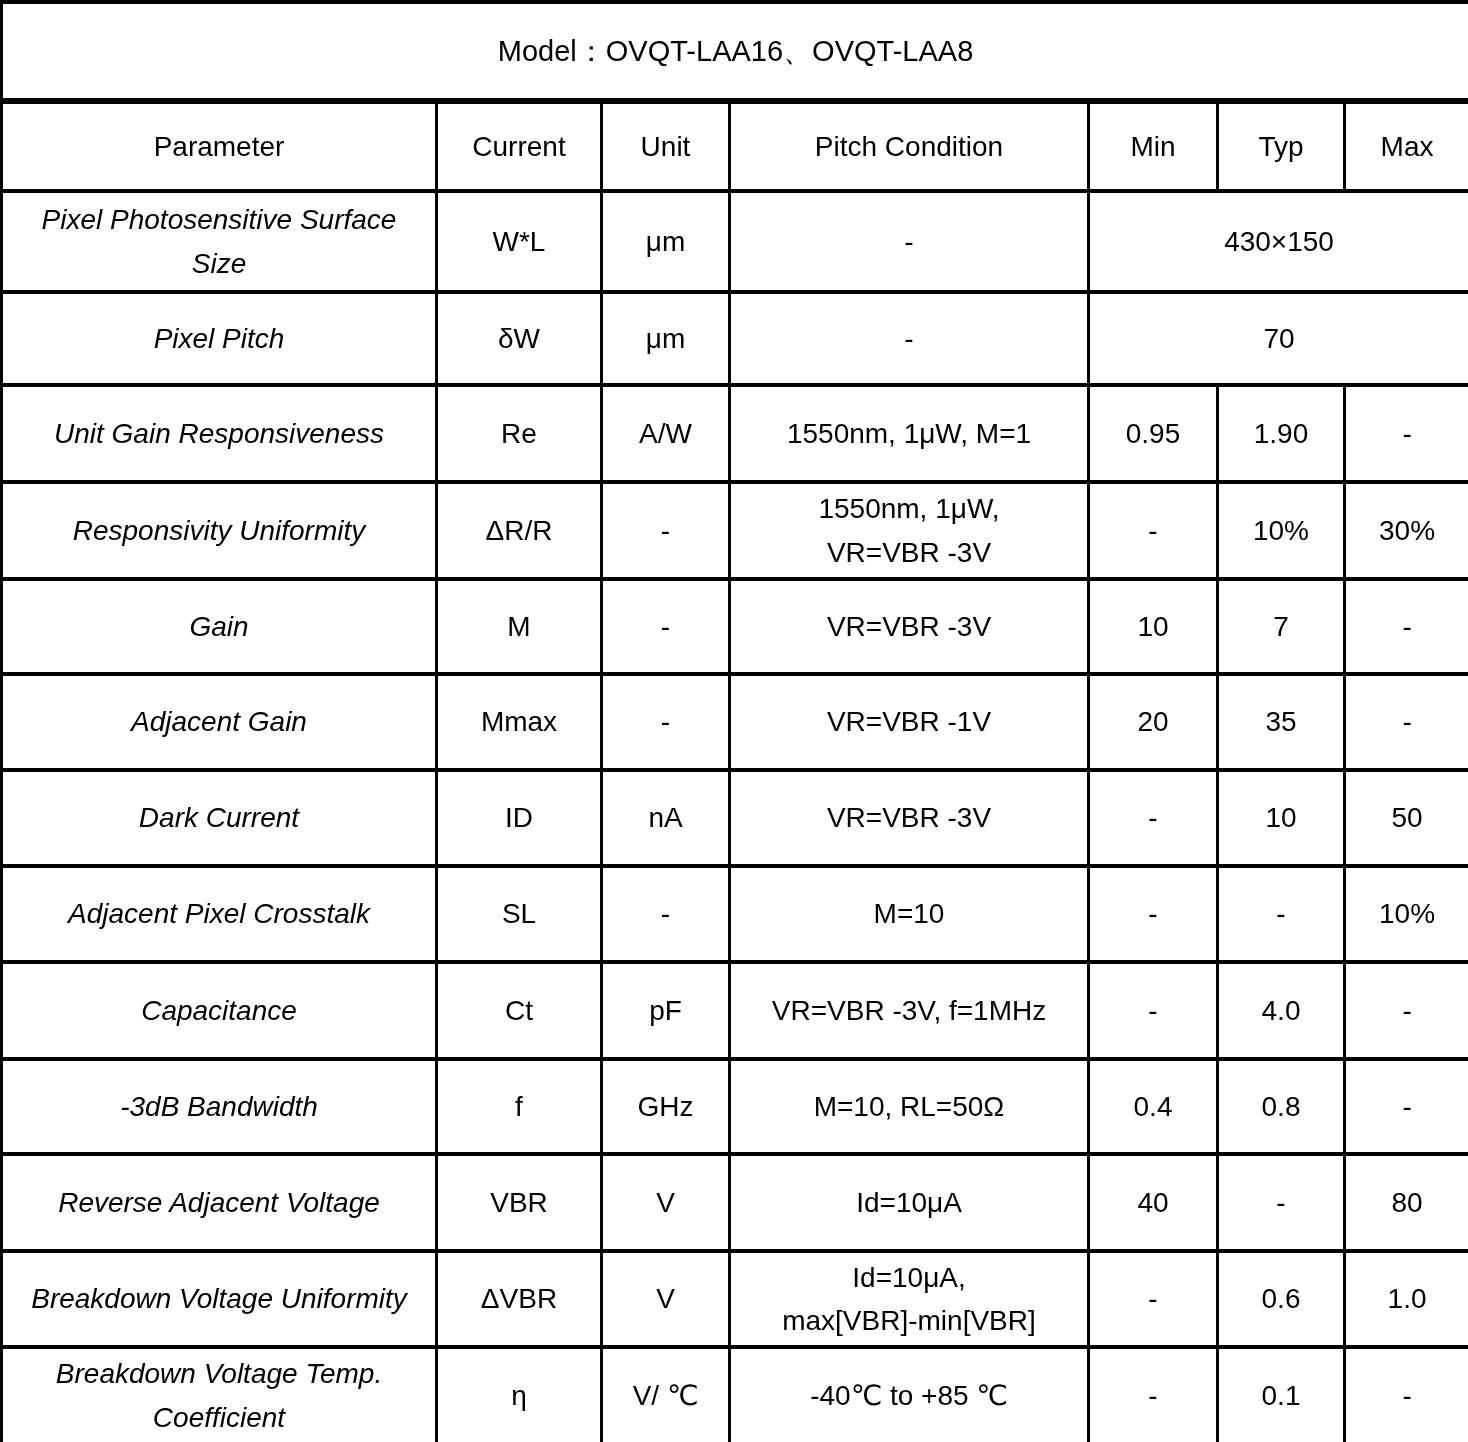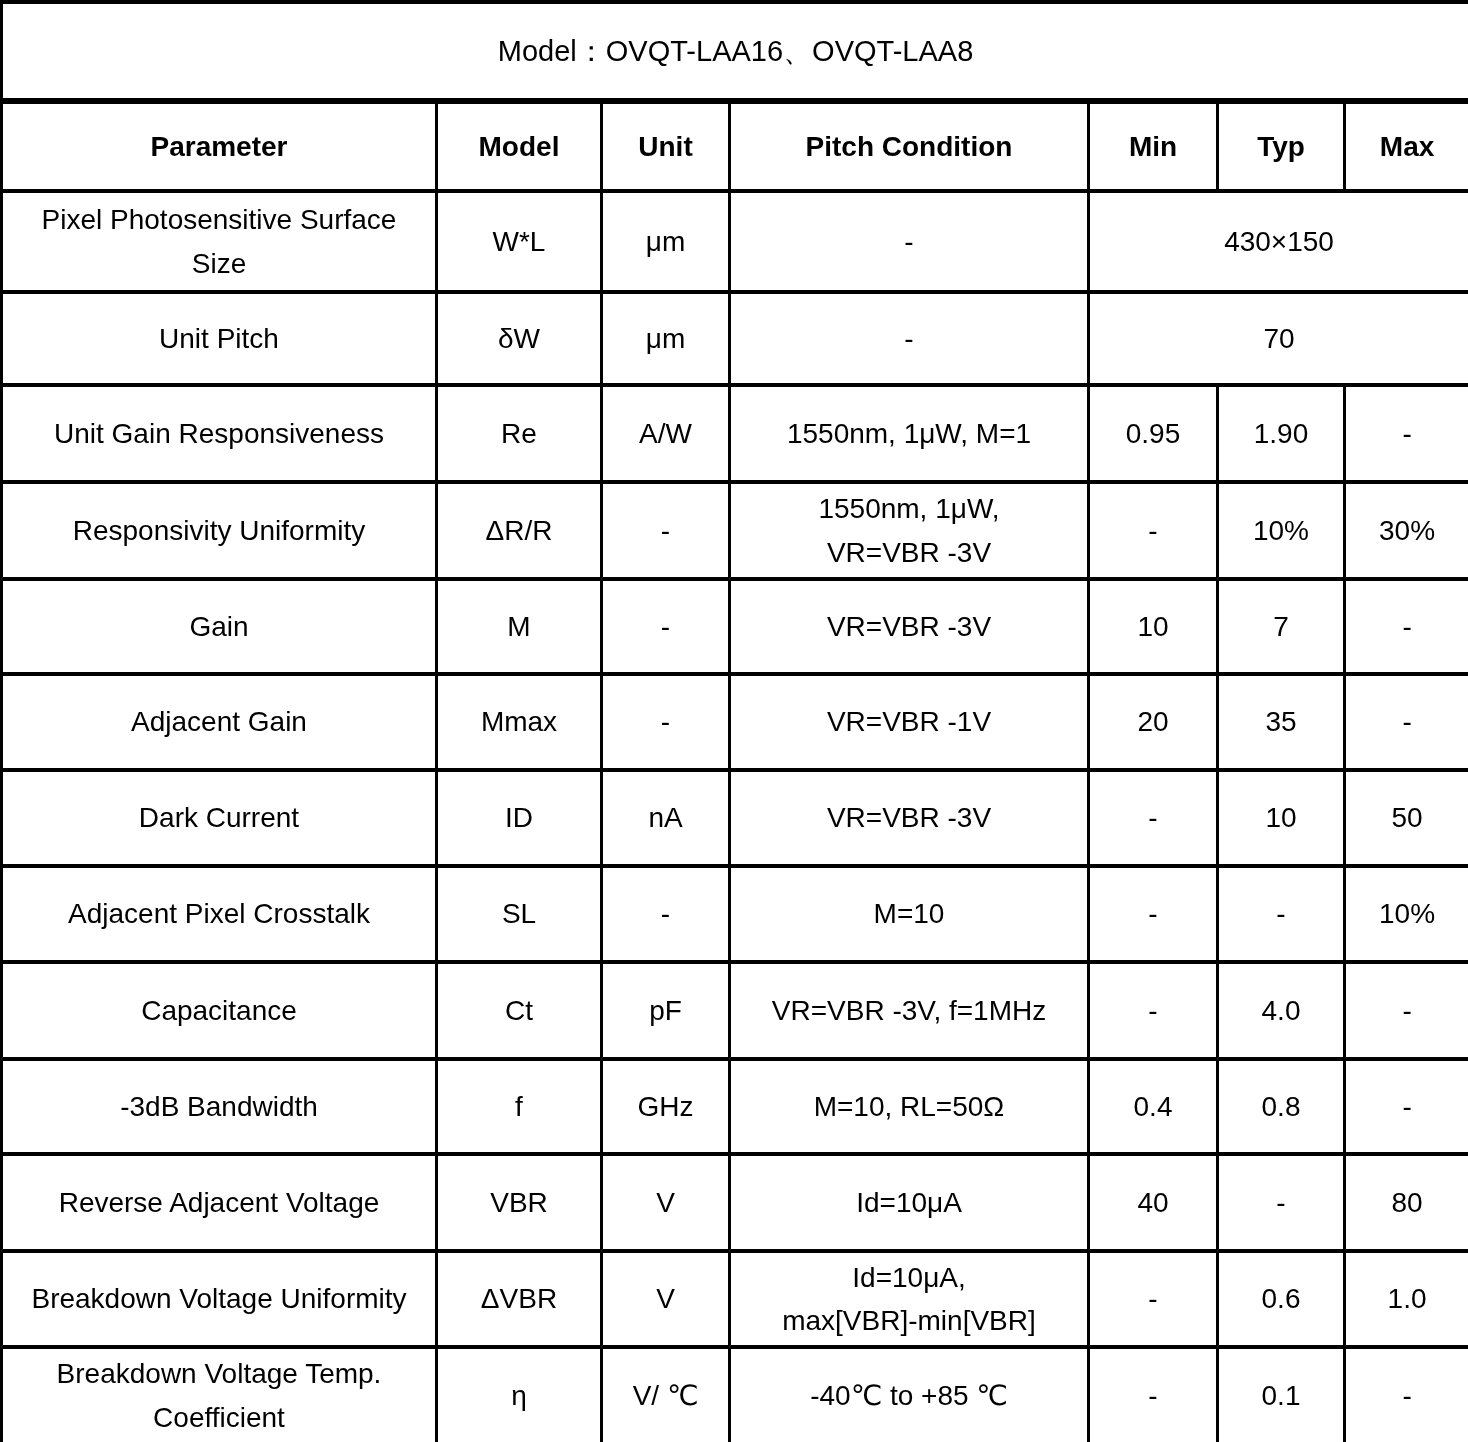--- a/index.html
+++ b/index.html
@@ -28,29 +28,30 @@
     text-align: center;
     vertical-align: middle;
     font-size: 28px;
     line-height: 1.55;
     padding: 0 8px;
     white-space: pre-line;
     overflow: hidden;
   }
   table.spec td.param {
     padding: 0 12px;
+    font-style: italic;
   }
   table.spec tr.title-row td {
     border-bottom-width: 6px;
     font-size: 29px;
     font-weight: 400;
     white-space: nowrap;
   }
   table.spec th {
-    font-weight: 700;
+    font-weight: 400;
   }
 </style>
 </head>
 <body>
 
 <div class="page">
 <table class="spec">
   <colgroup>
     <col style="width:435px">
         <col style="width:165px">
@@ -59,36 +60,36 @@
         <col style="width:129px">
         <col style="width:127px">
         <col style="width:125px">
   </colgroup>
   <tbody>
     <tr class="title-row" style="height:99px">
       <td colspan="7">Model：OVQT-LAA16、OVQT-LAA8</td>
     </tr>
     <tr style="height:90px">
       <th>Parameter</th>
-      <th>Model</th>
+      <th>Current</th>
       <th>Unit</th>
       <th>Pitch Condition</th>
       <th>Min</th>
       <th>Typ</th>
       <th>Max</th>
     </tr>
     <tr style="height:101px">
       <td class="param">Pixel Photosensitive Surface Size</td>
       <td>W*L</td>
       <td>μm</td>
       <td>-</td>
       <td colspan="3">430×150</td>
     </tr>
     <tr style="height:93px">
-      <td class="param">Unit Pitch</td>
+      <td class="param">Pixel Pitch</td>
       <td>δW</td>
       <td>μm</td>
       <td>-</td>
       <td colspan="3">70</td>
     </tr>
     <tr style="height:97px">
       <td class="param">Unit Gain Responsiveness</td>
       <td>Re</td>
       <td>A/W</td>
       <td>1550nm, 1μW, M=1</td>

